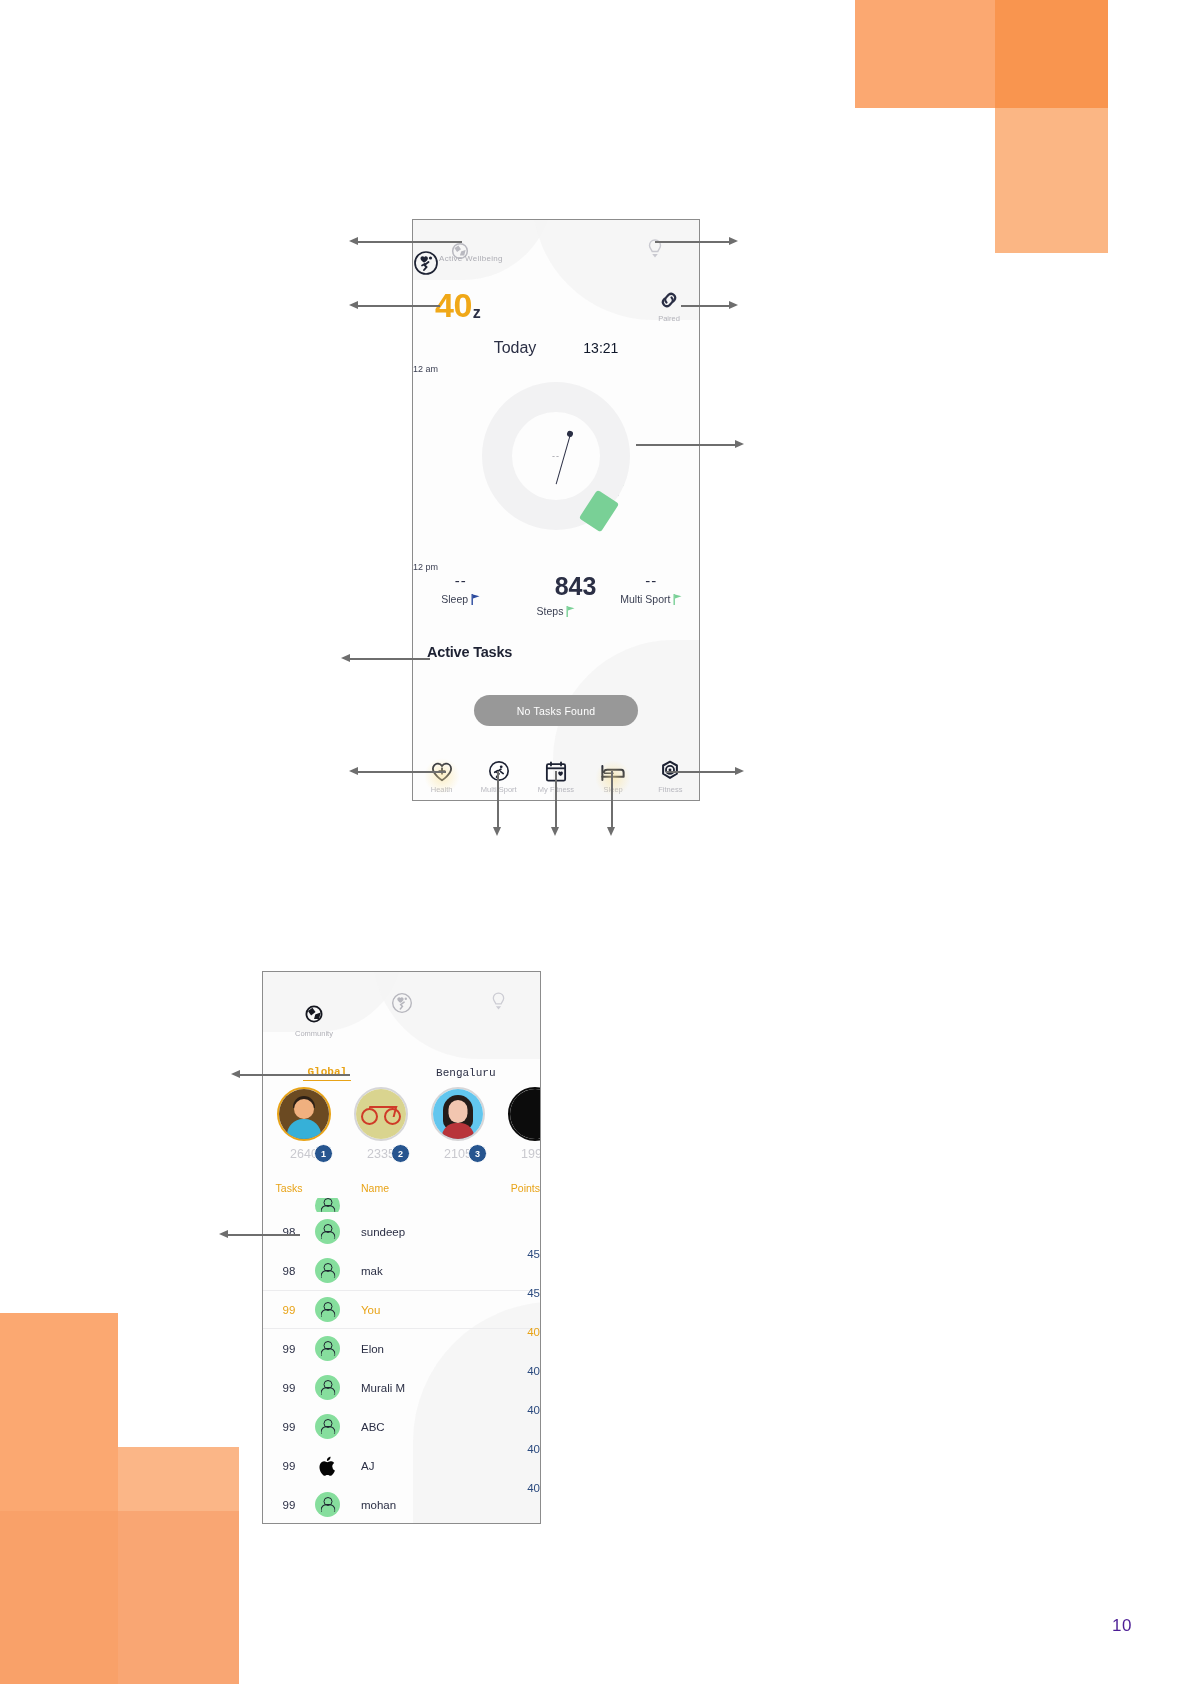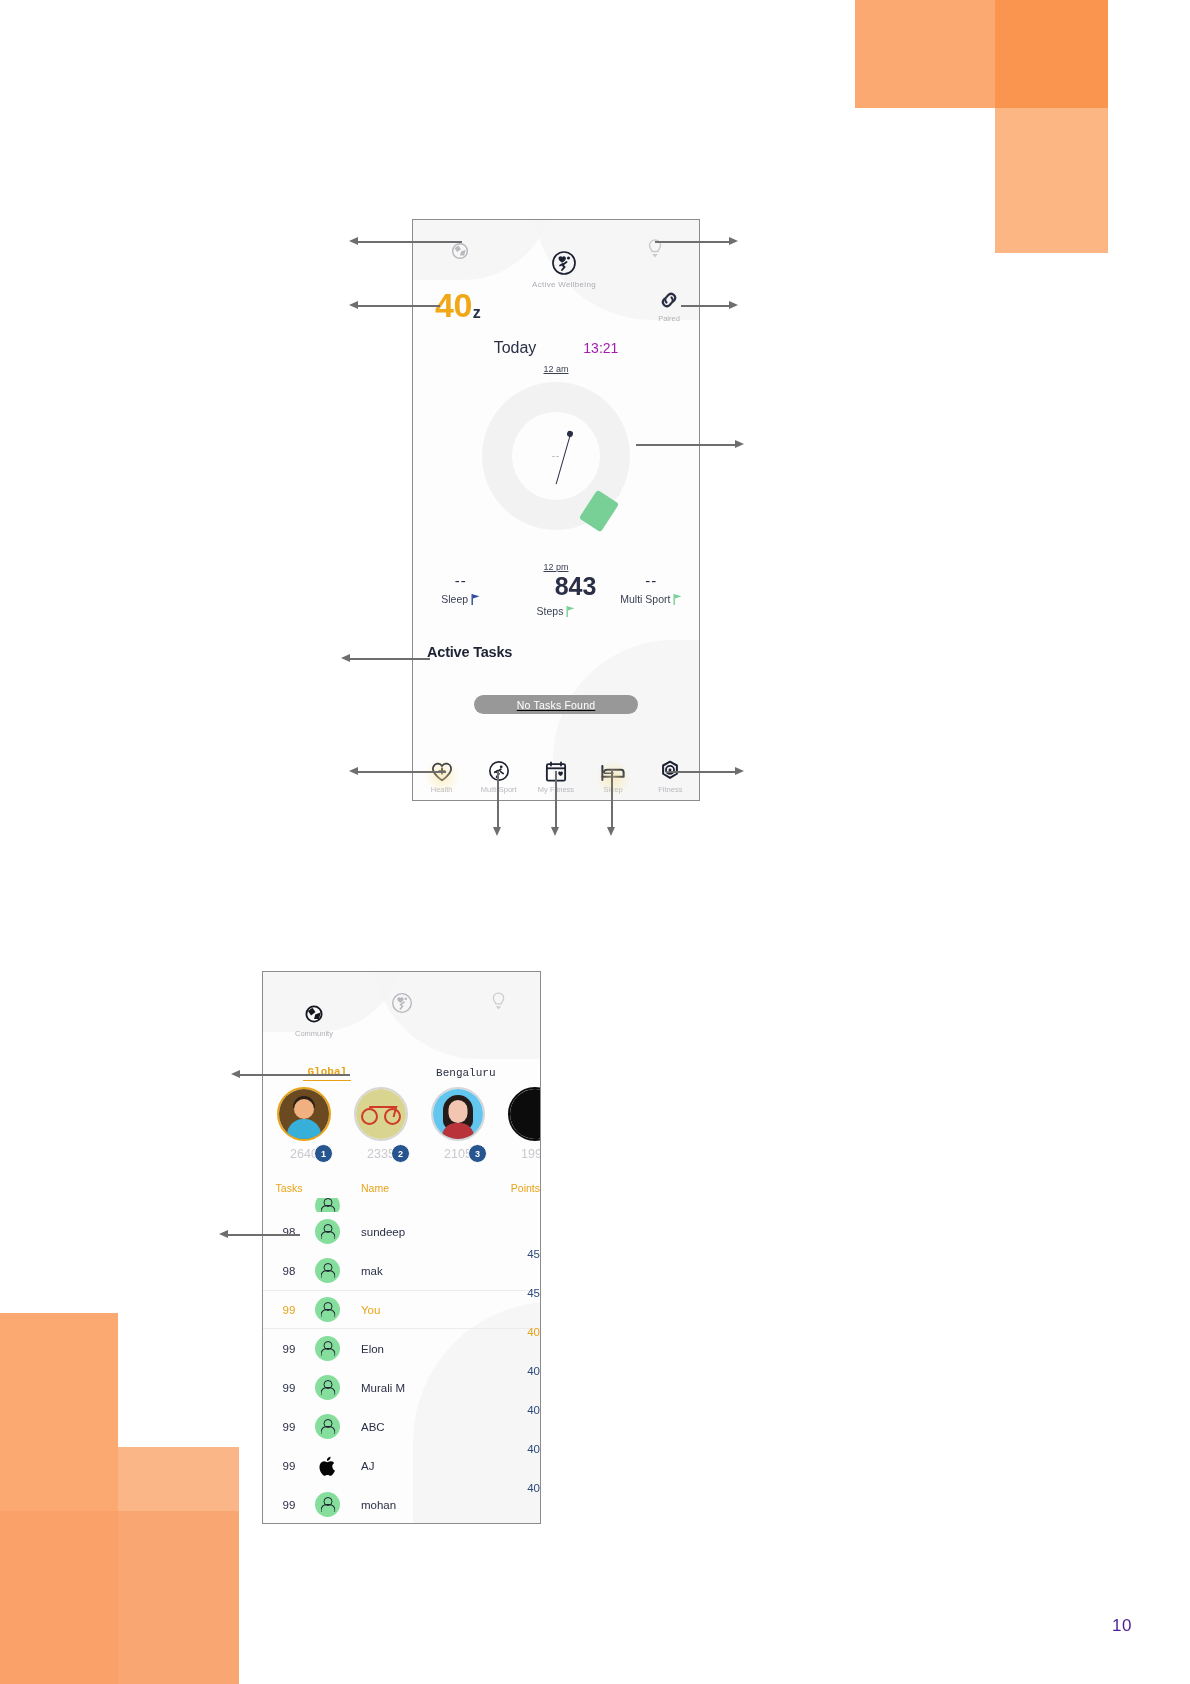--- a/index.html
+++ b/index.html
@@ -53,22 +53,22 @@
   
   #phone1 { left: 412px; top: 219px; width: 288px; height: 582px; }
 
   .p1-top-icons { position: absolute; top: 12px; left: 0; width: 100%; height: 34px; }
   .ico { position: absolute; }
 
   .globe-ic { left: 36px; top: 8px; }
   .bulb-ic  { right: 36px; top: 6px; }
 
   .brand-wrap {
-    position: absolute; top: 30px; left: 8px; width: 100%;
-    display: flex; flex-direction: column; align-items: center;
+    position: absolute; top: 30px; left: 0; width: 100%;
+    display: flex; flex-direction: row; 
   }
   .brand-label {
     margin-top: 4px;
     font-size: 8px; color: #adadb4; letter-spacing: .3px;
   }
 
   .big-score {
     position: absolute; left: 22px; top: 70px;
     display: flex; align-items: flex-end;
   }
@@ -85,26 +85,26 @@
     position: absolute; right: 18px; top: 68px;
     display: flex; flex-direction: column; align-items: center;
   }
   .paired-label { font-size: 7.5px; color: #b3b3ba; margin-top: 2px; }
 
   .today-row {
     position: absolute; top: 119px; left: 0; width: 100%;
     display: flex; justify-content: center; align-items: baseline; gap: 12px;
   }
   .today-row .today { font-size: 16px; color: #2b2f45; font-weight: 400; }
-  .today-row .time  { font-size: 14px; color: #a21caf; margin-left: 35px; }
+  .today-row .time  { font-size: 14px; color: #0f172a; margin-left: 35px; }
 
   .dial-area { position: absolute; top: 144px; left: 0; width: 100%; height: 215px; }
   .dial-label {
-    position: absolute; left: 0; width: 100%; text-align: center;
-    font-size: 9px; color: #3b3f52; text-decoration: underline;
+    position: absolute; left: 0; width: 100%; text-align: left;
+    font-size: 9px; color: #3b3f52;
   }
   .dial-label.am { top: 0px; }
   .dial-label.pm { top: 198px; }
 
   .dial-ring {
     position: absolute; left: 50%; top: 18px;
     transform: translateX(-50%);
     width: 148px; height: 148px; border-radius: 50%;
     background: #f2f2f3;
   }
@@ -146,23 +146,23 @@
   .stat.main .value { font-size: 25px; font-weight: 700; letter-spacing: 0; margin-left: 39px; }
   .stat .lbl { display: flex; align-items: center; gap: 3px; margin-top: 4px; }
   .stat .lbl span { font-size: 10.5px; color: #3a3f52; }
 
   .active-tasks-title {
     position: absolute; left: 14px; top: 424px;
     font-size: 14.5px; font-weight: 700; color: #1e2233; letter-spacing: -.2px;
   }
   .no-tasks-pill {
     position: absolute; left: 50%; top: 475px; transform: translateX(-50%);
-    width: 164px; height: 19px; border-radius: 16px;
+    width: 164px; height: 31px; border-radius: 16px;
     background: #989898;
-    display: flex; align-items: center; justify-content: center; text-decoration: underline;
+    display: flex; align-items: center; justify-content: center;
   }
   .no-tasks-pill span { font-size: 10.5px; color: #ffffff; letter-spacing: .2px; }
 
   .bottom-nav {
     position: absolute; bottom: 6px; left: 0; width: 100%;
     display: flex; justify-content: space-around; align-items: flex-end;
   }
   .nav-item { display: flex; flex-direction: column; align-items: center; width: 20%; position: relative; }
   .nav-item .glow {
     position: absolute; top: -4px; left: 50%; transform: translateX(-50%);

